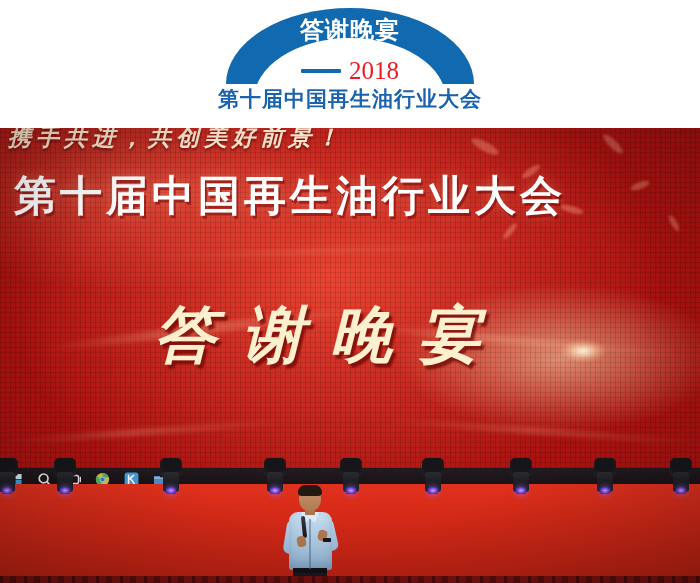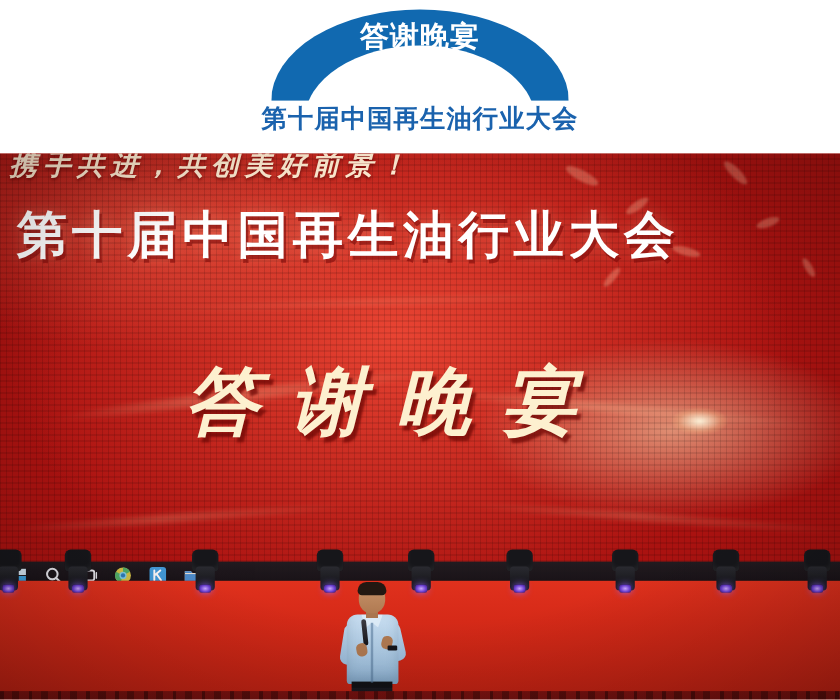--- a/index.html
+++ b/index.html
@@ -481,20 +481,24 @@
           <mask id="archMask">
             <rect x="0" y="0" width="248" height="80" fill="#fff"></rect>
             <ellipse cx="124" cy="96" rx="96" ry="62" fill="#000"></ellipse>
           </mask>
         </defs>
         <ellipse cx="124" cy="80" rx="124" ry="76" fill="#1169b0" mask="url(#archMask)"></ellipse>
       </svg>
 
       <div class="arch-title">答谢晚宴</div>
 
+      <div class="year-row">
+        <span class="year-dash"></span>
+        <span class="year-text">2018</span>
+      </div>
 
       <div class="subtitle">第十届中国再生油行业大会</div>
     </div>
   </div>
 
   <div class="photo">
     <div class="photo-inner">
 
       <div class="led-screen">
         <div class="led-grid"></div>

